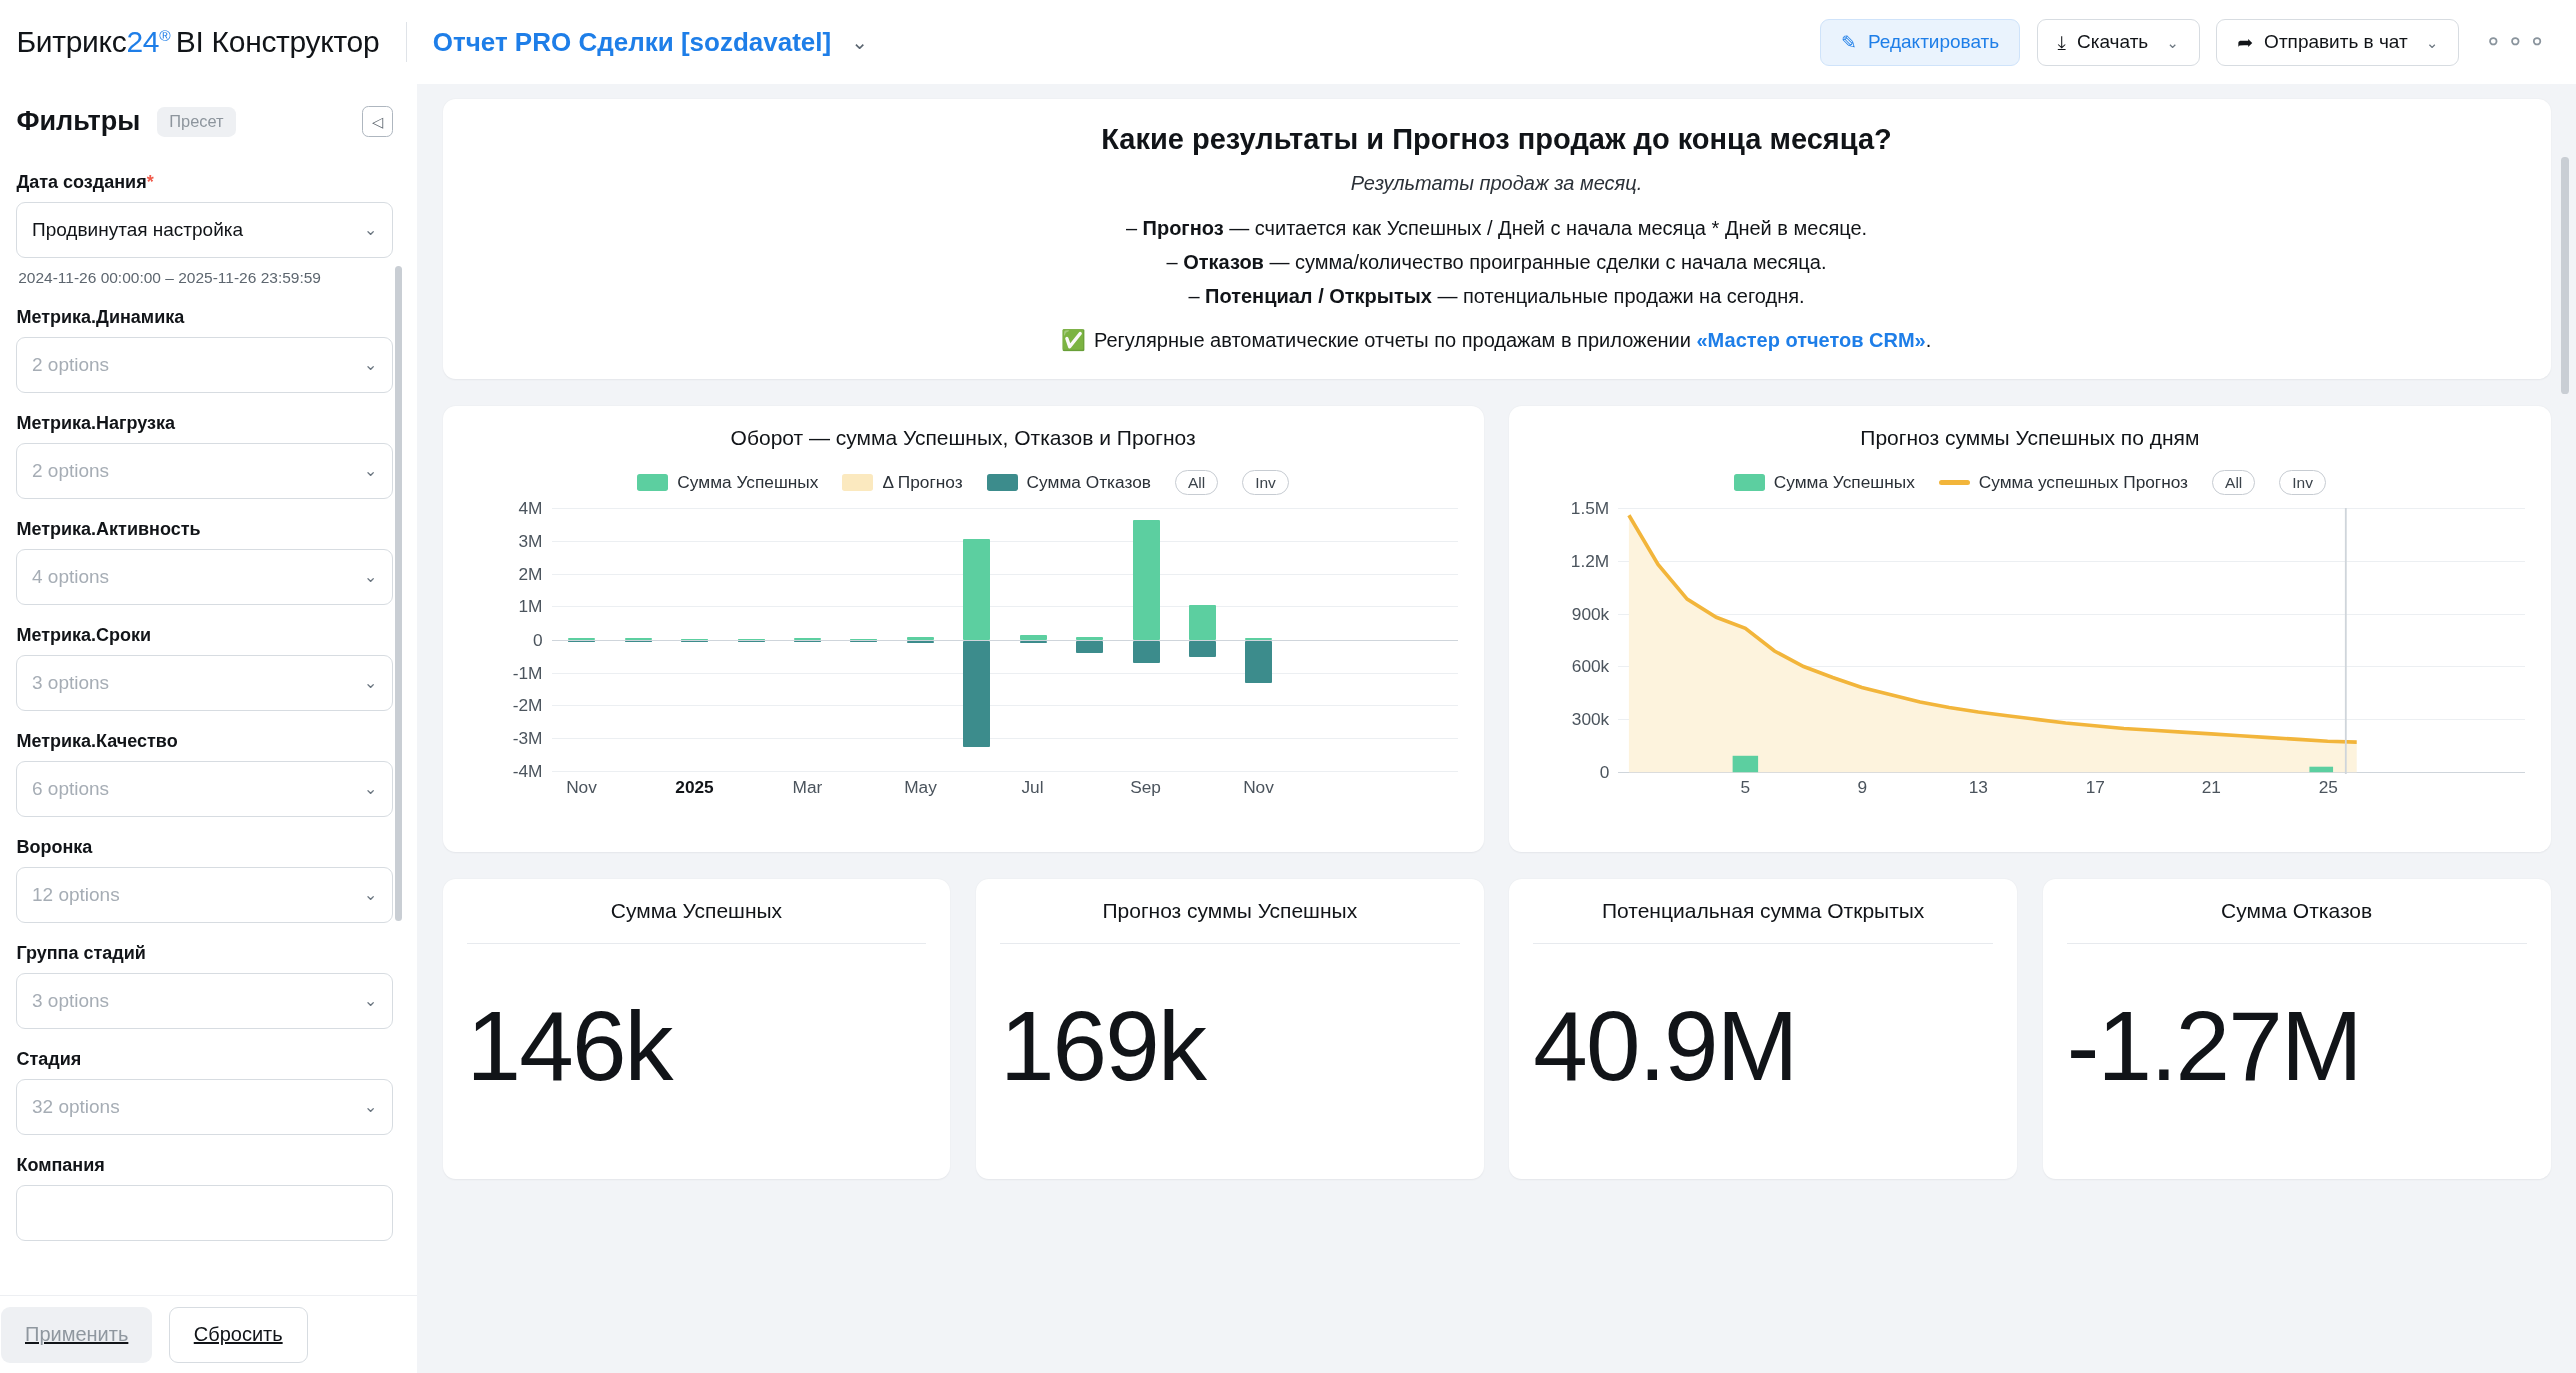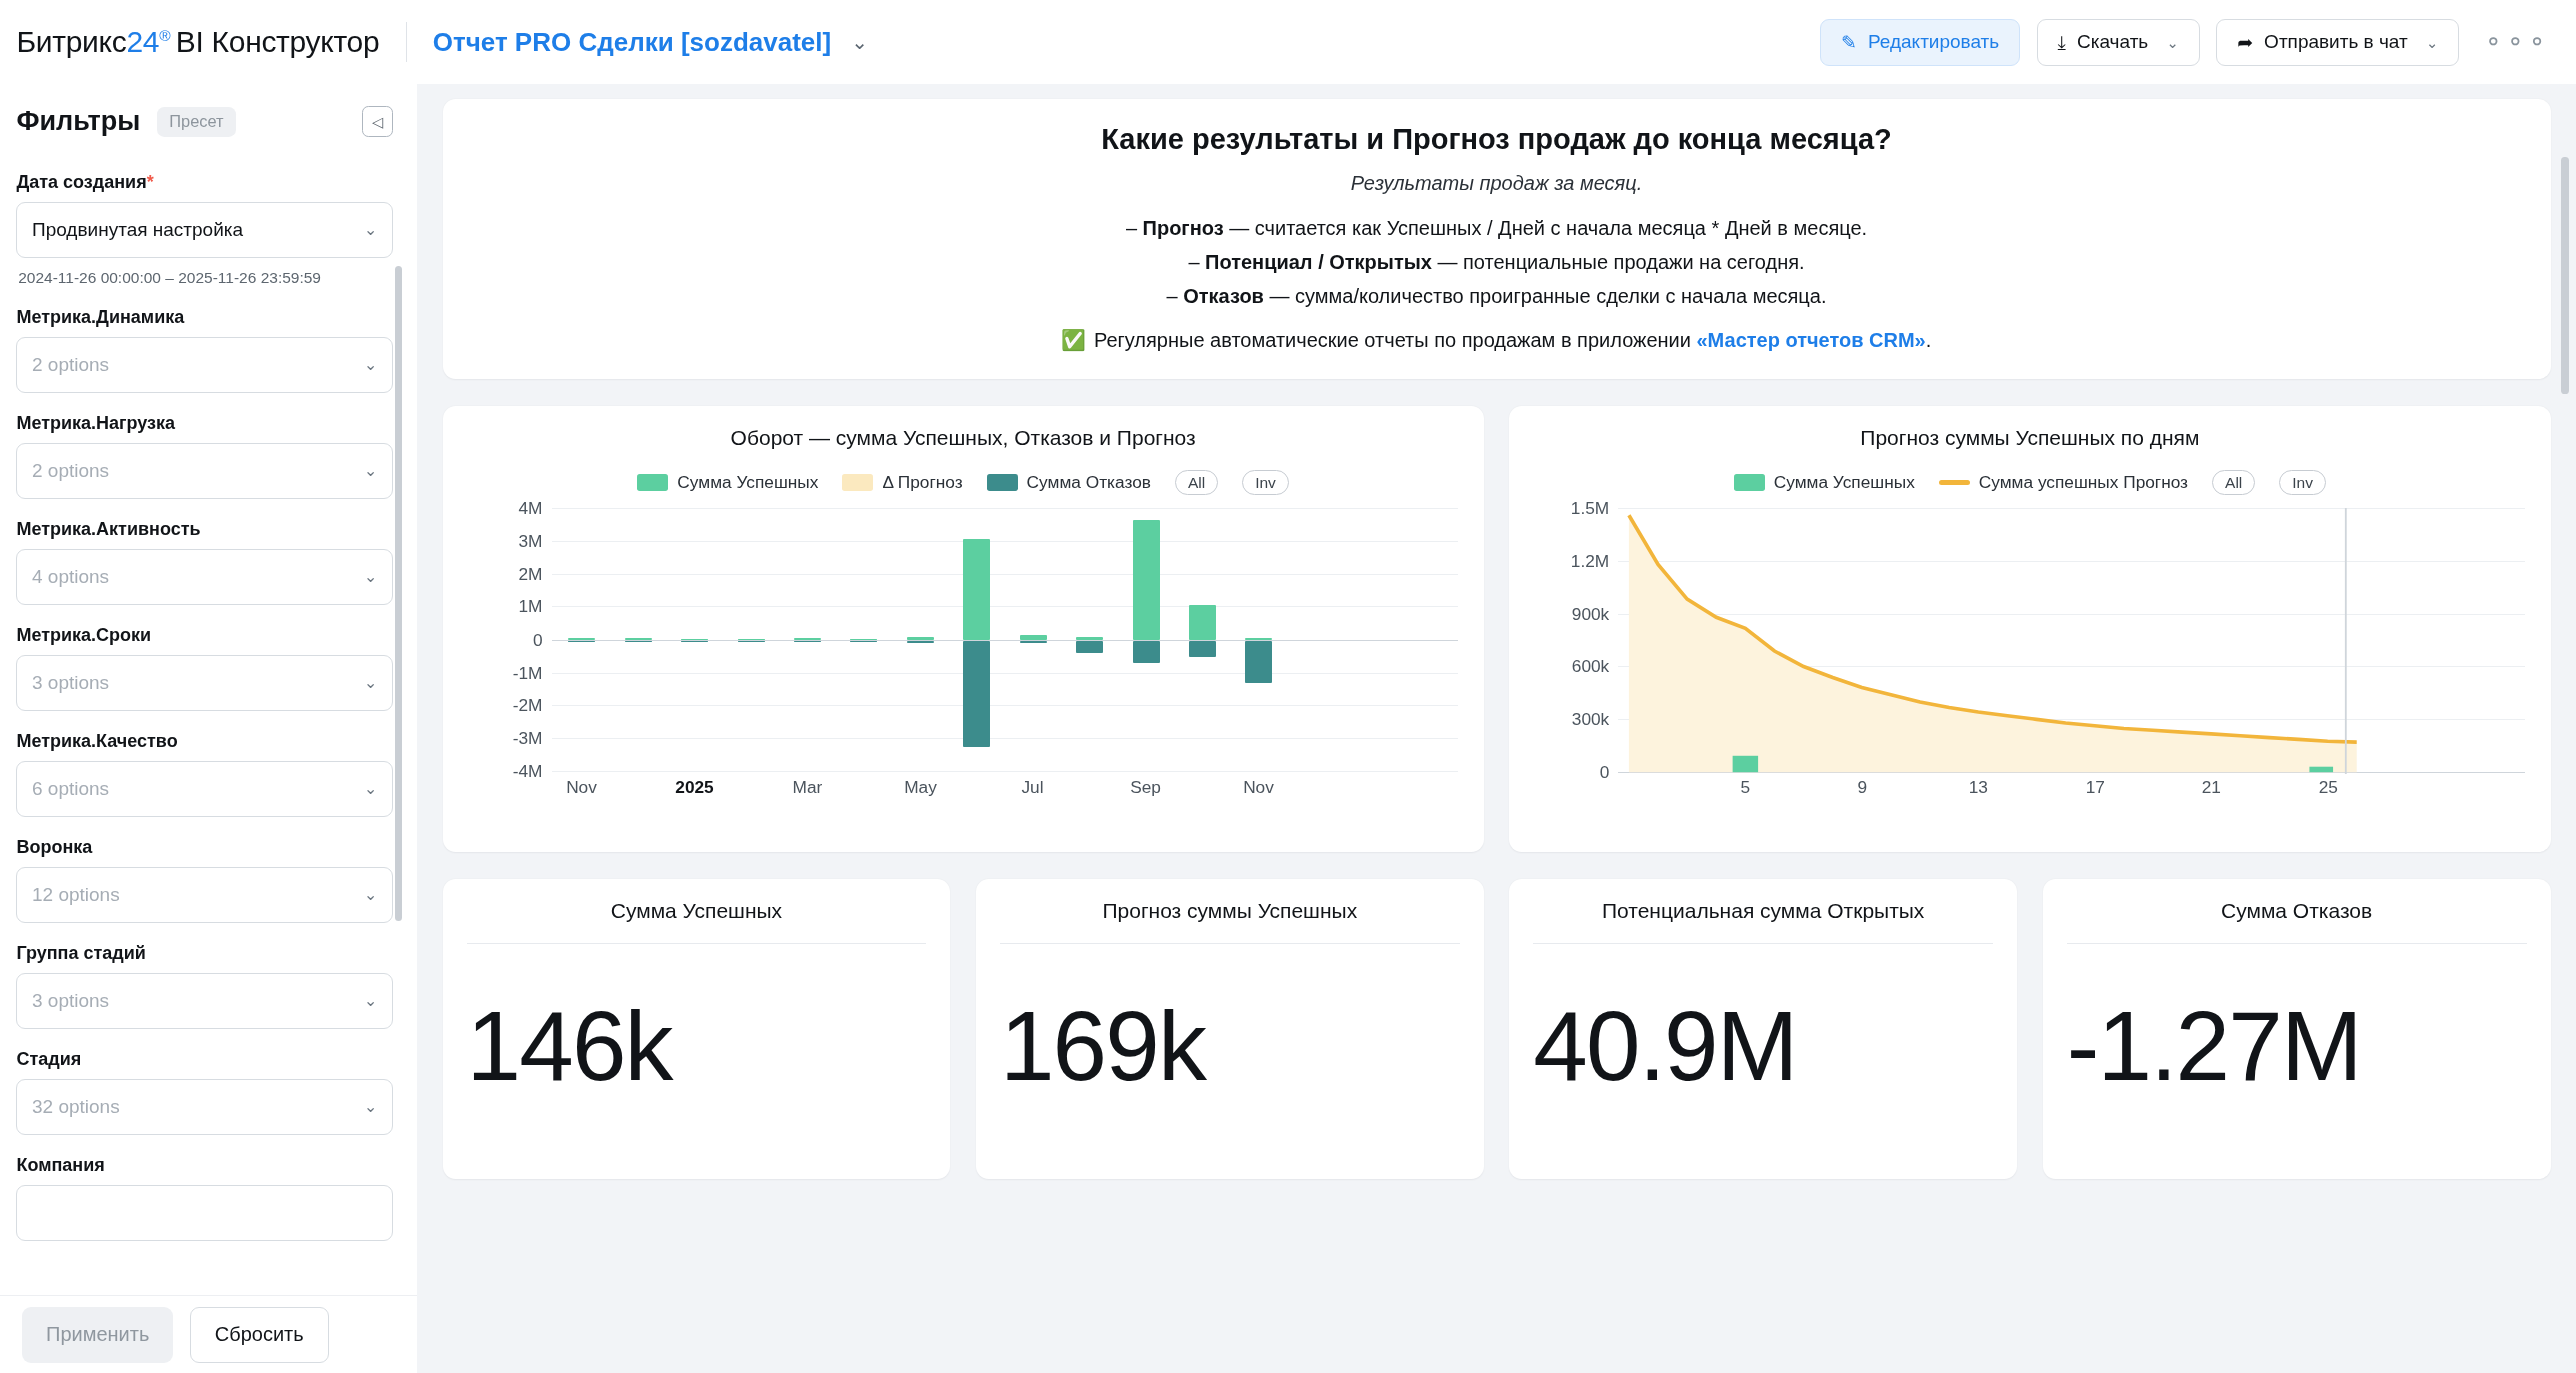--- a/index.html
+++ b/index.html
@@ -65,22 +65,23 @@
   }
   .select.placeholder { color:#a6adb5; }
   .select .sel-chev { margin-left:auto; color:#6b7680; font-size:16.4px; }
   .daterange { font-size:15.5px; color:#5d666f; margin: 11px 0 1.8px 1.8px; }
   .sb-scroll {
     position:absolute; right:14.6px; top:182px; width:7.3px; height:655px;
     background:#c9ced4; border-radius:3.6px;
   }
   .sb-footer {
     position:absolute; left:0; bottom:0; width:417px; height:78px; background:#fff;
-    display:flex; align-items:center; gap:16.4px; padding: 0 24px 0 22px;
+    display:flex; align-items:center; gap:16.4px; padding: 0 24px 0 1px;
     border-top:0.9px solid #edeff2;
+    text-decoration:underline;
   }
   .btn-apply {
     height:56px; border-radius:9px; background:#eef0f3; color:#8f979f;
     border:none; font-size:20px; padding: 0 24px; flex:0 0 auto;
   }
   .btn-reset {
     height:56px; border-radius:9px; background:#ffffff; color:#111418;
     border:0.9px solid #d7dce1; font-size:20px; padding: 0 24px;
   }
 
@@ -272,25 +273,25 @@
       <div class="card intro">
         <h1>Какие результаты и Прогноз продаж до конца месяца?</h1>
         <div class="sub">Результаты продаж за месяц.</div>
         <ul>
           <li>
             <span>–</span>
             <b>Прогноз</b><span> — считается как Успешных / Дней с начала месяца * Дней в месяце.</span>
           </li>
           <li>
             <span>–</span>
-            <b>Потенциал / Открытых</b><span> — потенциальные продажи на сегодня.</span>
+            <b>Отказов</b><span> — сумма/количество проигранные сделки с начала месяца.</span>
           </li>
           <li>
             <span>–</span>
-            <b>Отказов</b><span> — сумма/количество проигранные сделки с начала месяца.</span>
+            <b>Потенциал / Открытых</b><span> — потенциальные продажи на сегодня.</span>
           </li>
         </ul>
         <div class="note">
           <span class="check">✅</span><span>Регулярные автоматические отчеты по продажам в приложении </span><a href="#">«Мастер отчетов CRM»</a><span>.</span>
         </div>
       </div>
 
       <div class="charts-row">
 
         <div class="card chart-card">

